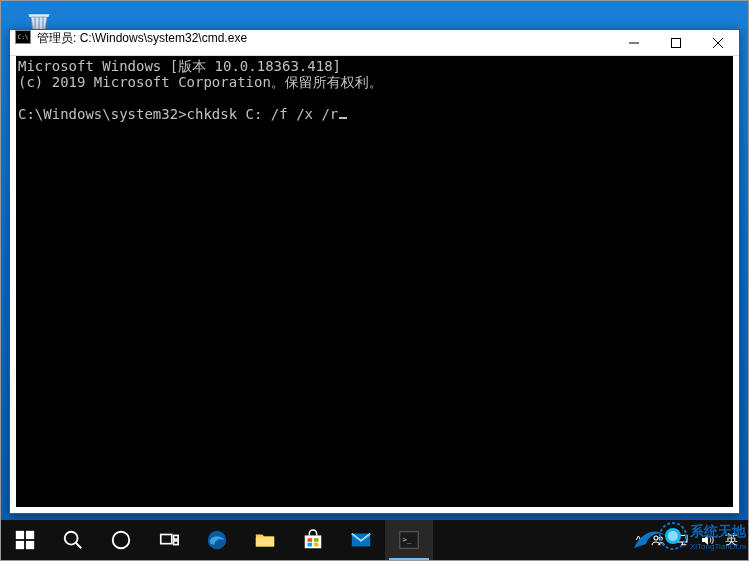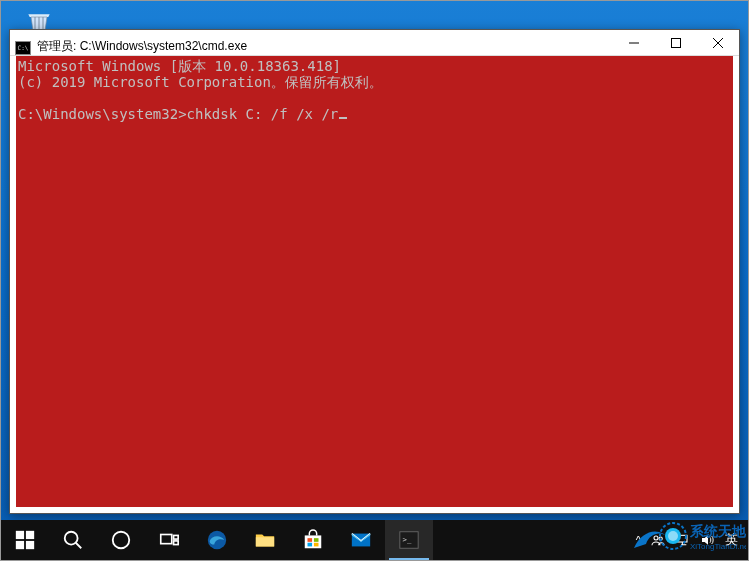--- a/index.html
+++ b/index.html
@@ -24,21 +24,21 @@
     left: 8px; top: 28px;
     width: 731px; height: 485px;
     background: #fff;
     border: 1px solid #555;
     box-shadow: 0 2px 10px rgba(0,0,0,0.4);
     display: flex; flex-direction: column;
   }
   .titlebar {
     height: 26px;
     background: #fff;
-    display: flex; align-items: flex-end;
+    display: flex; align-items: flex-start;
     border-bottom: 1px solid #ddd;
   }
   .titlebar-icon {
     width: 16px; height: 14px;
     margin: 0 6px 0 5px;
     background: #000;
     border: 1px solid #888;
     position: relative;
     display: flex; align-items: center; justify-content: center;
   }
@@ -58,21 +58,21 @@
   .win-controls { display: flex; height: 100%; }
   .win-btn {
     width: 42px; height: 100%;
     display: flex; align-items: center; justify-content: center;
     font-size: 10px; color: #000;
     background: #fff;
   }
   .win-btn svg { width: 10px; height: 10px; }
   .console {
     flex: 1;
-    background: #b91c1c;
+    background: #000000;
     color: #c0c0c0;
     font-family: "NSimSun","SimSun","Consolas",monospace;
     font-size: 14px;
     line-height: 1.15;
     padding: 2px 2px;
     white-space: pre;
     overflow: hidden;
     margin: 0 6px 6px 6px;
   }
   .console .prompt-line { color: #c0c0c0; }

